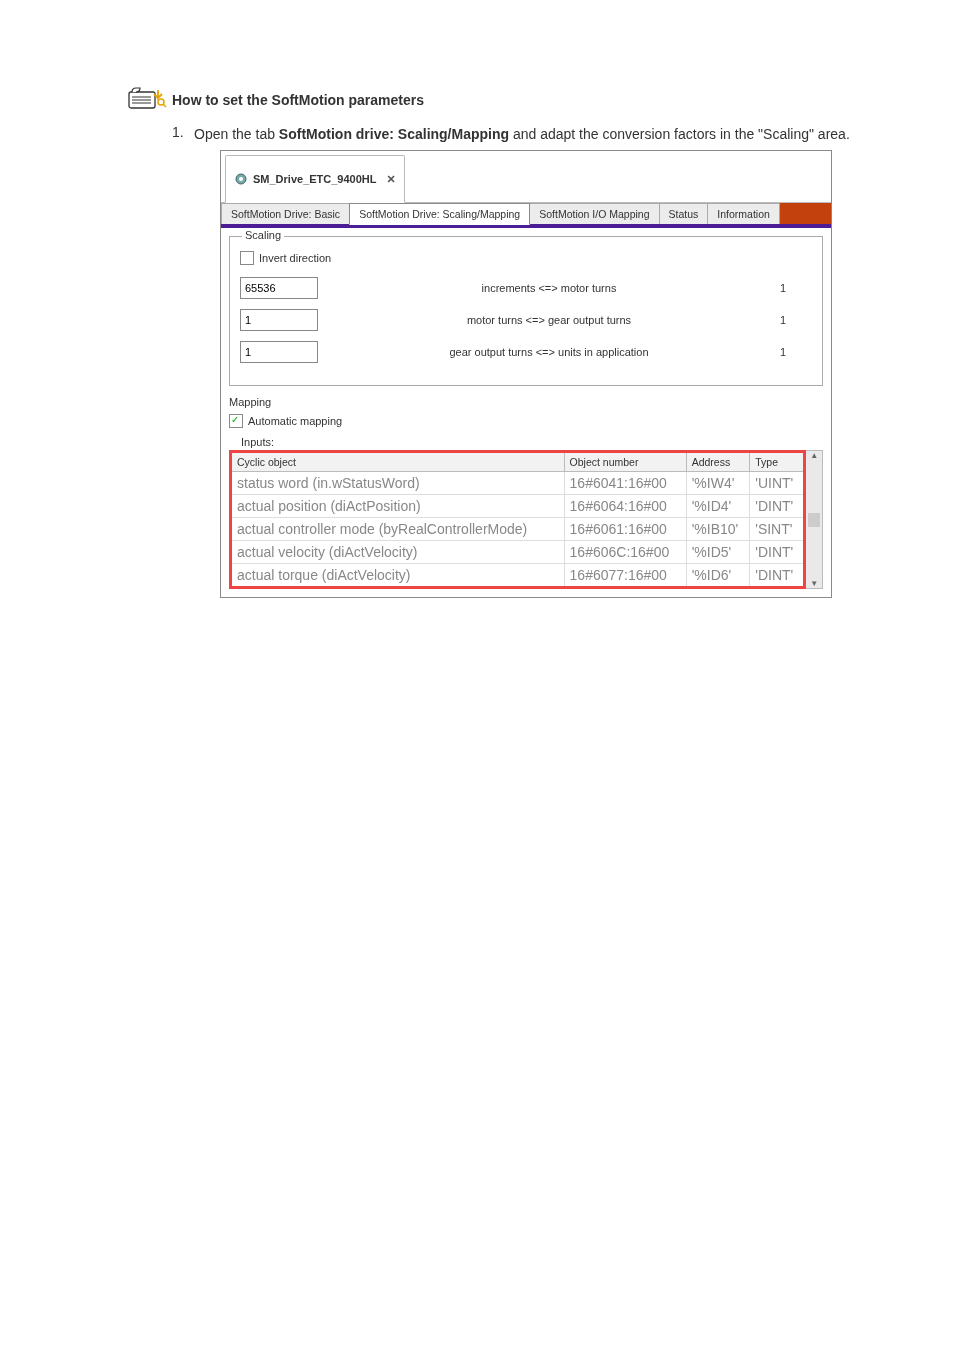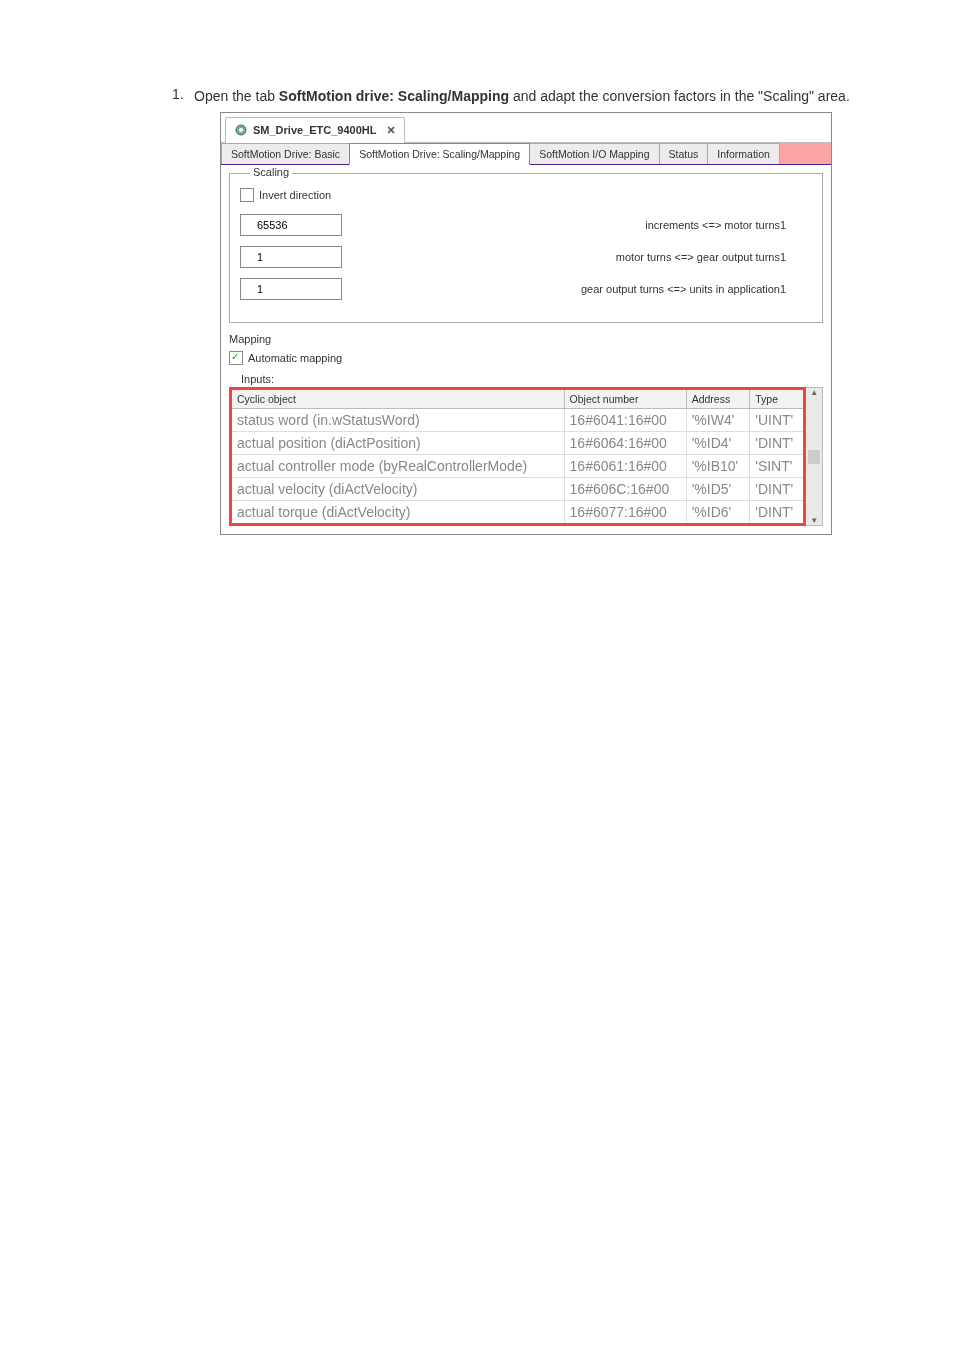--- a/index.html
+++ b/index.html
@@ -11,52 +11,67 @@
 .sub-title{font-size:14px;color:#555;display:inline-block}
 .dashed-sep{margin:22px 0 18px;color:#666;letter-spacing:1px;font-family:monospace;font-size:14px;white-space:nowrap;overflow:hidden}
 .howto-row{margin-left:68px;display:flex;align-items:center;margin-bottom:10px}
 .howto-icon{width:44px;flex-shrink:0}
 .howto-text{font-size:14px;font-weight:700;color:#333}
 .step-row{margin-left:112px;margin-bottom:6px;display:flex}
 .step-num{width:22px;flex-shrink:0;font-size:14px}
 .step-txt{font-size:14px;line-height:1.45}
 .screenshot{margin:6px 0 0 160px;width:610px;border:1px solid #8a8a8a;background:#fff;font-size:11px;color:#333}
 .ss-tabbar{background:#fff;border-bottom:1px solid #bbb;padding:4px 4px 0 4px;display:flex;align-items:flex-end}
-.ss-filetab{background:#fff;border:1px solid #bbb;border-bottom:1px solid #fff;padding:5px 8px;font-weight:600;display:flex;align-items:center;margin-bottom:-1px;border-radius:2px 2px 0 0}
+.ss-filetab{background:#fff;border:1px solid #bbb;border-bottom:1px solid #fff;padding:16px 8px;font-weight:600;display:flex;align-items:center;margin-bottom:-1px;border-radius:2px 2px 0 0}
 .ss-filetab .gear{width:14px;height:14px;margin-right:5px;display:inline-flex;align-items:center;justify-content:center}
 .ss-filetab .close{margin-left:10px;font-weight:700;color:#555}
-.ss-subtabs{display:flex;border-bottom:1px solid #4c1d95;background:#fca5a5}
+.ss-subtabs{display:flex;border-bottom:4px solid #4c1d95;background:#c2410c}
 .ss-subtab{padding:4px 9px;background:#ececec;border:1px solid #aaa;border-bottom:none;margin-right:-1px;color:#333;font-size:10.5px}
 .ss-subtab.active{background:#fff;border:1px solid #8a8a8a;border-bottom:1px solid #fff;margin-bottom:-1px;position:relative}
 .ss-body{padding:8px}
 .grpbox{border:1px solid #aaa;padding:8px 10px 12px;margin-bottom:10px;position:relative}
-.grpbox legend{font-size:11px;padding:0 3px;color:#333;position:absolute;top:-8px;left:20px;background:#fff}
+.grpbox legend{font-size:11px;padding:0 3px;color:#333;position:absolute;top:-8px;left:12px;background:#fff}
 .chk-row{display:flex;align-items:center;margin-bottom:12px;margin-top:6px}
 .chk{width:12px;height:12px;border:1px solid #888;margin-right:5px;background:#fff}
 .chk.checked::after{content:"✓";color:#0a0;font-size:10px;position:relative;top:-2px;left:1px}
 .scale-row{display:flex;align-items:center;margin-bottom:10px}
-.scale-row input[type=text]{width:68px;height:18px;font-size:11px;padding:1px 16px;border:1px solid #888;background:#fff;font-family:inherit}
-.scale-row .lbl{flex:1;text-align:right;font-size:11px;color:#333}
+.scale-row input[type=text]{width:68px;height:18px;font-size:11px;padding:1px 4px;border:1px solid #888;background:#fff;font-family:inherit}
+.scale-row .lbl{flex:1;text-align:center;font-size:11px;color:#333}
 .scale-row .rv{width:32px;font-size:11px}
 .map-label{font-size:11px;margin-bottom:3px}
 .inp-label{font-size:11px;margin:8px 12px 2px}
 .tbl{border:3px solid #ef4444;width:100%;border-collapse:collapse}
 .tbl th{background:#f2f2f2;border:1px solid #bbb;padding:3px 5px;text-align:left;font-weight:400;font-size:10.5px}
 .tbl td{border:1px solid #ddd;padding:3px 5px;color:#888;font-size:14px}
 .tbl-wrap{display:flex}
 .scroll-col{width:16px;background:#e9e9e9;border:1px solid #bbb;border-left:none;display:flex;flex-direction:column;justify-content:space-between;align-items:center;font-size:8px;color:#666}
 .footer{position:absolute;bottom:20px;left:60px;right:60px;display:flex;justify-content:space-between;font-size:10px;color:#777}
 </style>
 </head>
 <body>
 
 <div class="page">
 
   <div class="dashed-sep">_ _ _ _ _ _ _ _ _ _ _ _ _ _ _ _ _ _ _ _ _ _ _ _ _ _ _ _ _ _ _ _ _ _ _ _ _ _ _ _ _ _ _ _ _ _ _ _ _ _ _ _ _ _ _ _ _ _ _ _ _ _ _ _</div>
 
+  <div class="howto-row">
+    <span class="howto-icon">
+      <svg width="40" height="24" viewBox="0 0 40 24">
+          <rect x="1" y="6" width="26" height="16" rx="2" fill="#fff" stroke="#333" stroke-width="1.3"></rect>
+          <line x1="4" y1="11" x2="23" y2="11" stroke="#333" stroke-width="1"></line>
+          <line x1="4" y1="14" x2="23" y2="14" stroke="#333" stroke-width="1"></line>
+          <line x1="4" y1="17" x2="23" y2="17" stroke="#333" stroke-width="1"></line>
+          <path d="M4 6 Q4 2 8 2 L12 2 Q12 6 8 6" fill="#fff" stroke="#333" stroke-width="1.2"></path>
+          <path d="M30 4 L30 12 L34 8 M30 12 L26 8" fill="none" stroke="#e7a200" stroke-width="1.8"></path>
+          <circle cx="33" cy="16" r="3" fill="none" stroke="#e7a200" stroke-width="1.5"></circle>
+          <line x1="35" y1="18" x2="38" y2="21" stroke="#e7a200" stroke-width="1.5"></line>
+        </svg>
+    </span>
+    <span class="howto-text">How to set the SoftMotion parameters</span>
+  </div>
 
   <div class="step-row">
     <span class="step-num">1.</span>
     <span class="step-txt">
       <span>Open the tab </span><strong>SoftMotion drive: Scaling/Mapping</strong><span> and adapt the conversion factors in the "Scaling" area.</span>
     </span>
   </div>
 
   <div class="screenshot">
     <div class="ss-tabbar">

